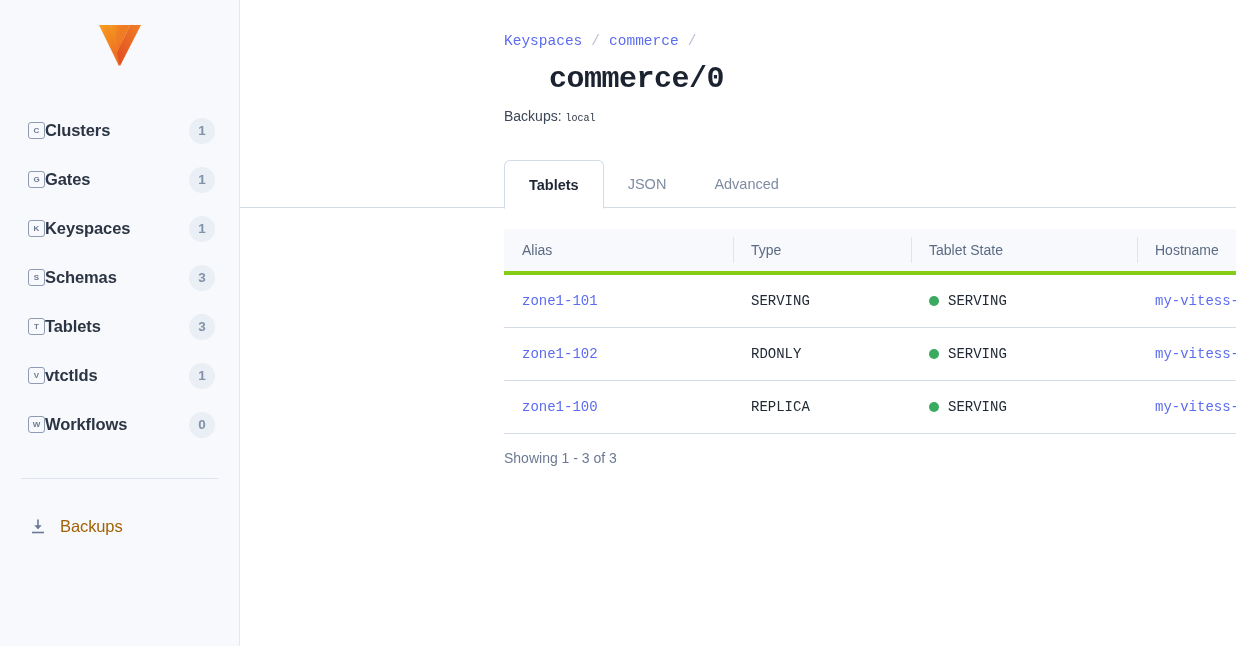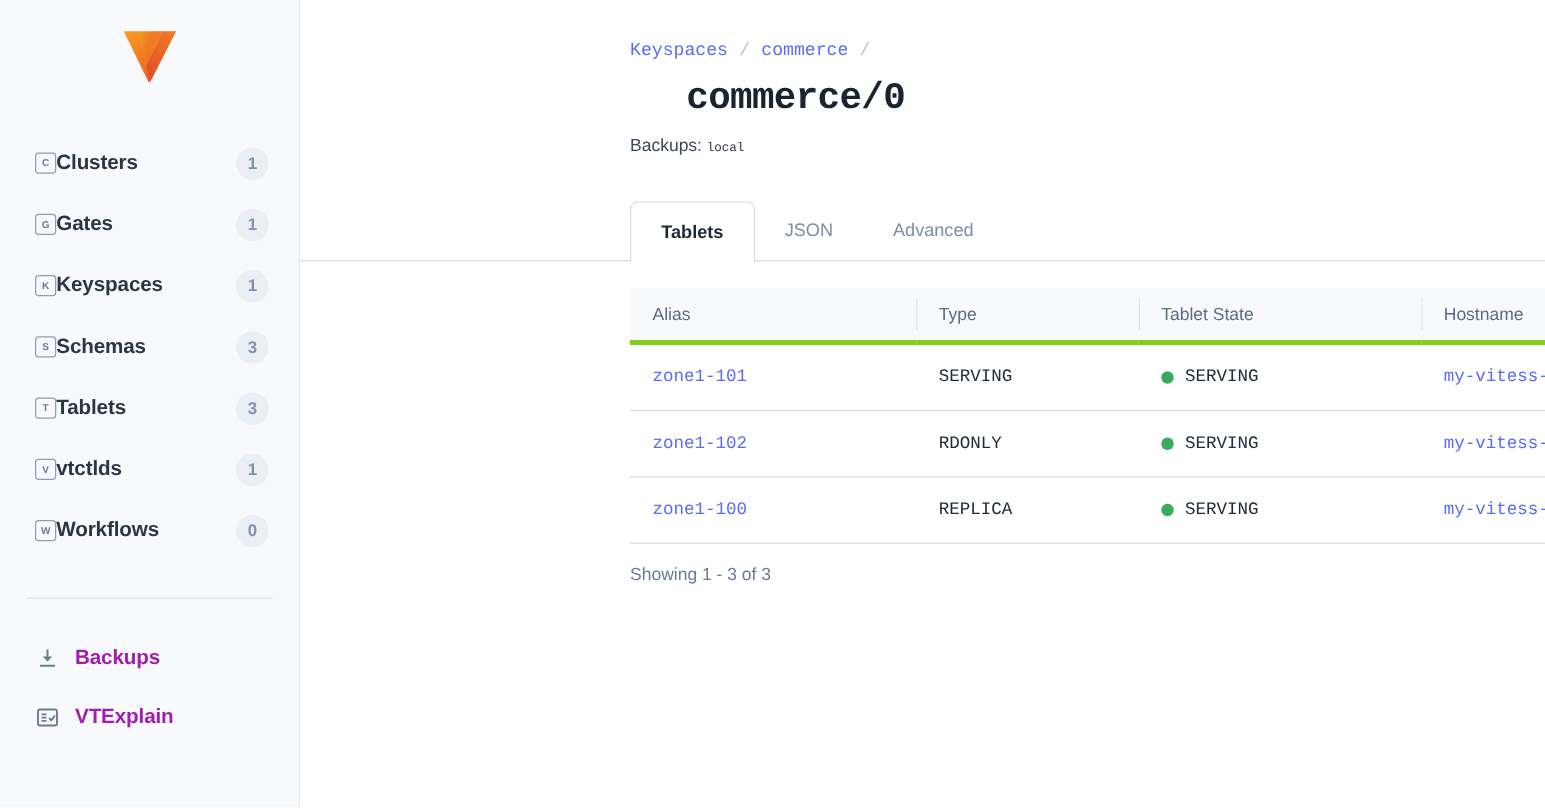--- a/index.html
+++ b/index.html
@@ -56,22 +56,22 @@
     margin: 29px 21px 0 21px;
   }
   .nav-secondary { margin-top: 24px; }
   .nav-item2 {
     height: 47px; display: flex; align-items: center;
     padding: 0 24px 0 28px; cursor: pointer;
   }
   .nav-icon2 { width: 20px; height: 20px; flex: 0 0 20px; display: block; }
   .nav-label2 {
     margin-left: 12px;
-    font-size: 16.5px; font-weight: 700;
-    color: #a21caf; letter-spacing: -0.1px;
+    font-size: 16.5px; font-weight: 400;
+    color: #a16207; letter-spacing: -0.1px;
   }
 
   
   .main {
     flex: 1 1 auto; height: 646px;
     background: #ffffff;
     padding: 31px 0 0 264px;
     position: relative;
     overflow: hidden;
   }
@@ -242,28 +242,20 @@
 
     <nav class="nav-secondary">
       <div class="nav-item2">
         <svg class="nav-icon2" viewBox="0 0 20 20">
           <path d="M10 2.5 L10 11.5" stroke="#6b7a93" stroke-width="1.6" fill="none"></path>
           <path d="M6.2 8.2 L10 12.2 L13.8 8.2 Z" fill="#6b7a93"></path>
           <path d="M4 15.5 L16 15.5" stroke="#6b7a93" stroke-width="1.6" fill="none"></path>
         </svg>
         <span class="nav-label2">Backups</span>
       </div>
-      <div class="nav-item2">
-        <svg class="nav-icon2" viewBox="0 0 20 20">
-          <rect x="2.4" y="3.6" width="15.2" height="12.8" rx="1.6" stroke="#6b7a93" stroke-width="1.5" fill="none"></rect>
-          <path d="M5.3 7.4 H9.2 M5.3 10 H9.2 M5.3 12.6 H9.2" stroke="#6b7a93" stroke-width="1.4" fill="none"></path>
-          <path d="M11.4 10.4 L13.1 12.2 L16 8.4" stroke="#6b7a93" stroke-width="1.5" fill="none"></path>
-        </svg>
-        <span class="nav-label2">VTExplain</span>
-      </div>
     </nav>
   </aside>
 
   <main class="main">
 
     <div class="breadcrumb">
       <span class="crumb">Keyspaces</span>
       <span class="crumb-sep">/</span>
       <span class="crumb">commerce</span>
       <span class="crumb-sep">/</span>

